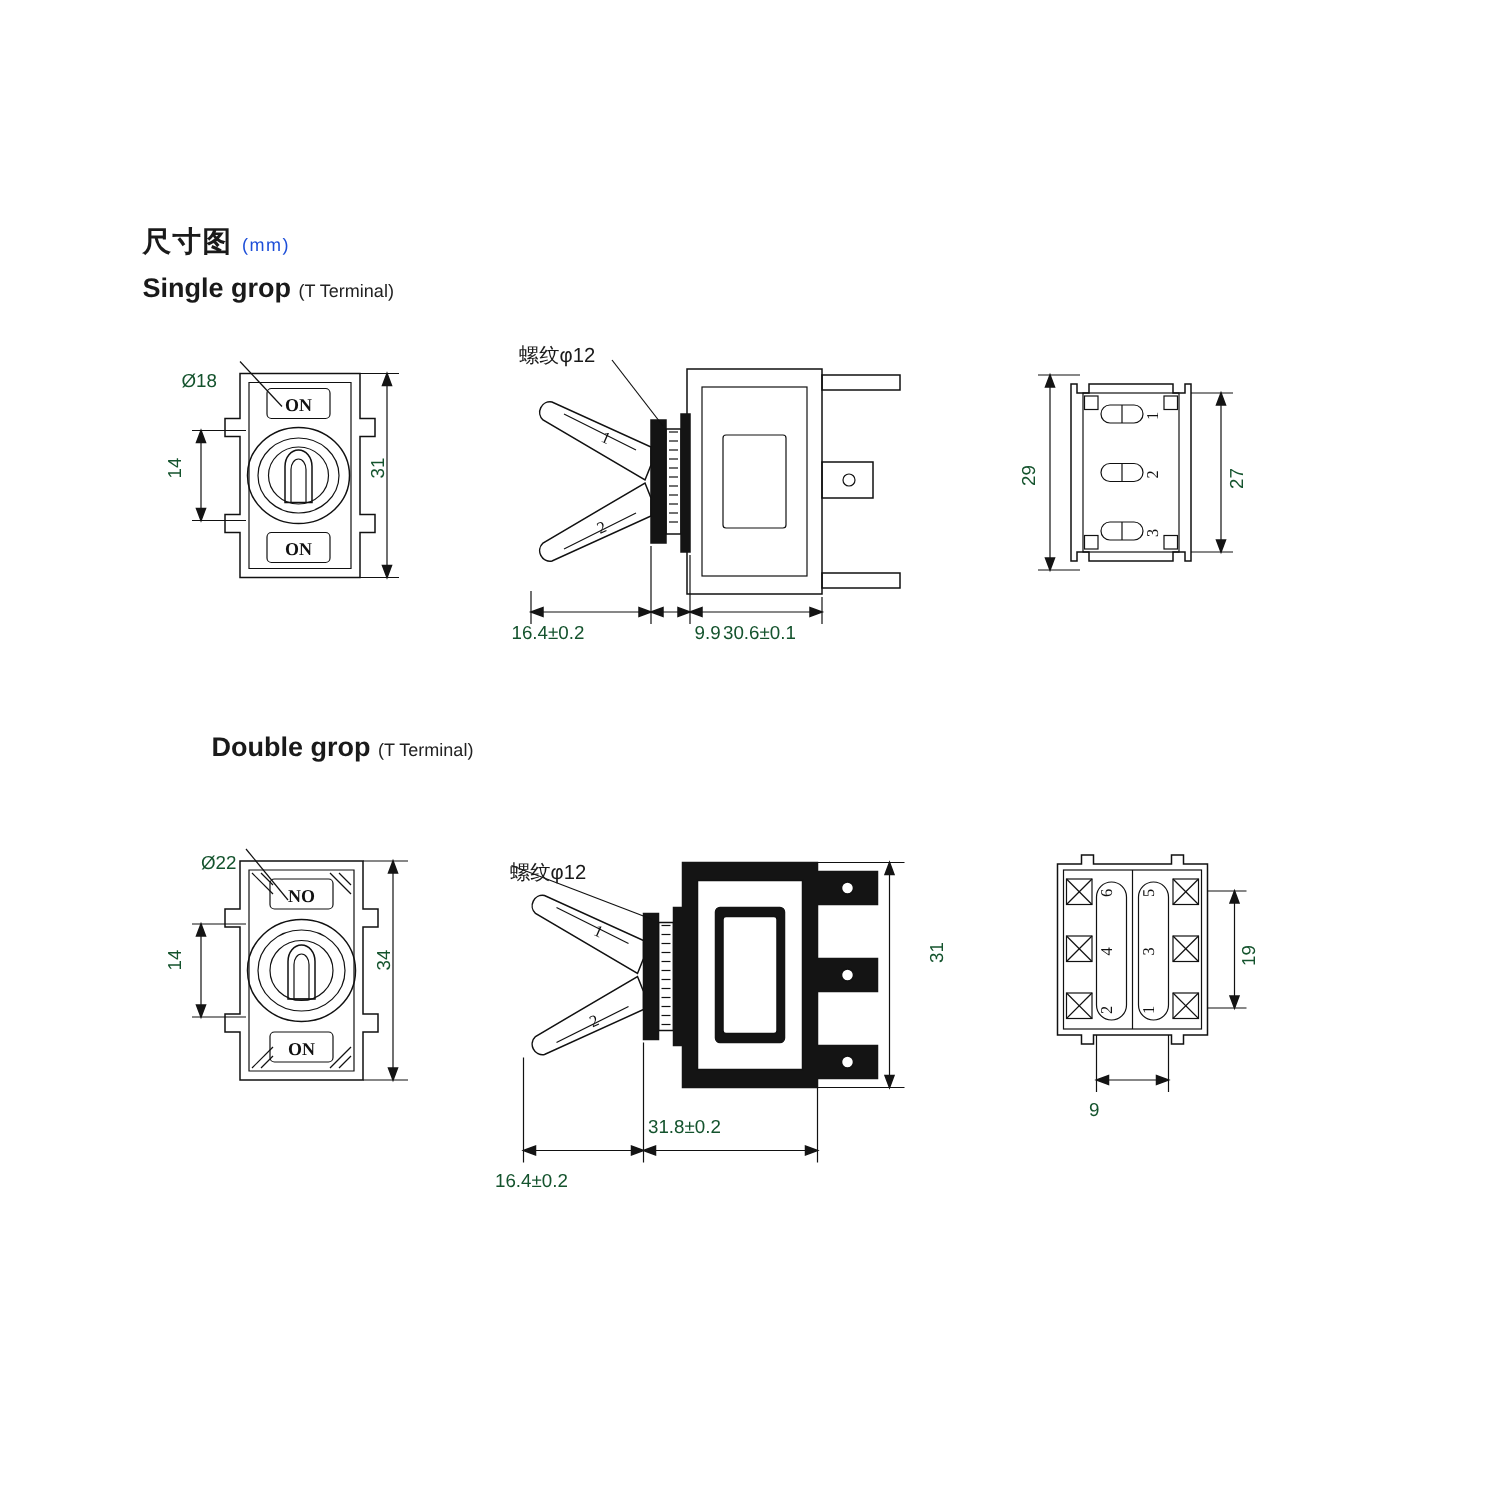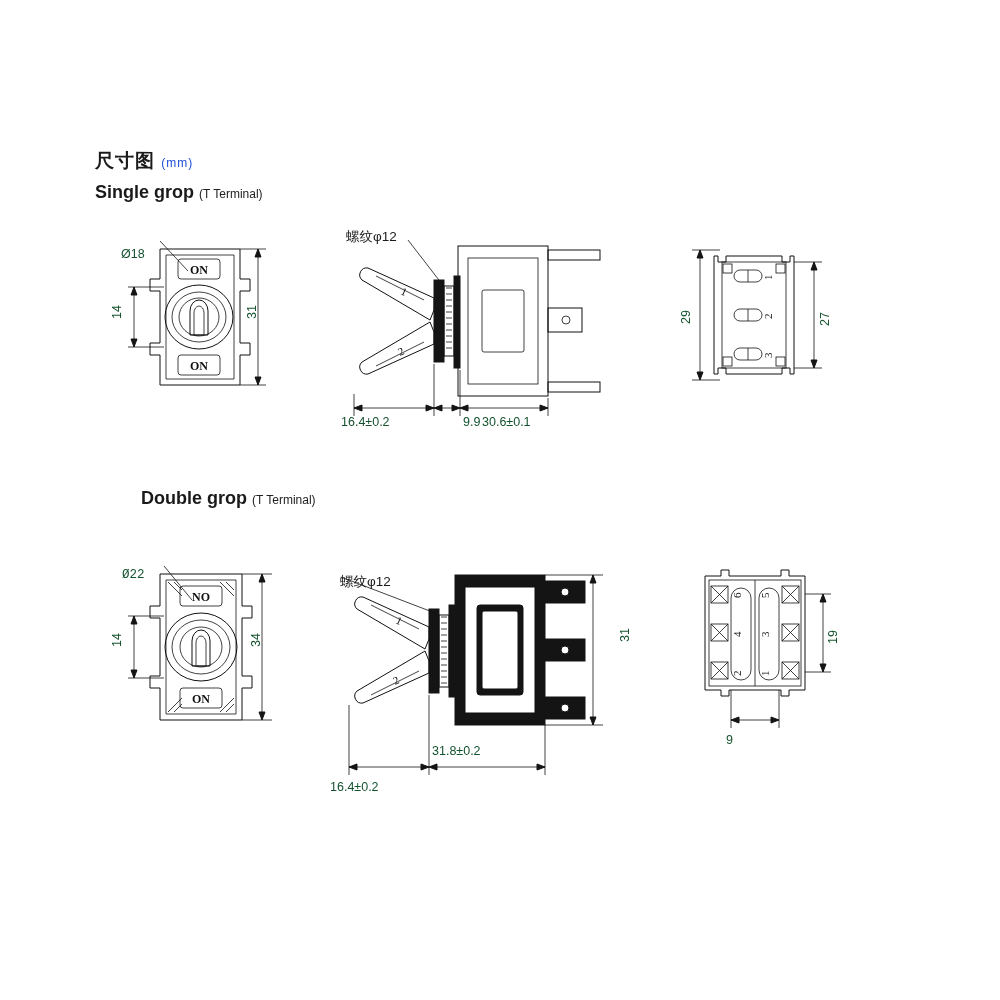--- a/index.html
+++ b/index.html
@@ -276,21 +276,21 @@
       <path class="fill-dark" d="M34 56 l-3 8 h6 z"></path>
       <path class="fill-dark" d="M34 118 l-3 -8 h6 z"></path>
 
       <line class="ln-thin" x1="142" y1="14" x2="172" y2="14"></line>
       <line class="ln-thin" x1="142" y1="160" x2="172" y2="160"></line>
       <line class="ln-thin" x1="162" y1="14" x2="162" y2="160"></line>
       <path class="fill-dark" d="M162 14 l-3 8 h6 z"></path>
       <path class="fill-dark" d="M162 160 l-3 -8 h6 z"></path>
     </svg>
   </div>
-  <div class="abs dim" style="left:122px; top:568px;font-family:Liberation Mono, monospace;">Ø22</div>
+  <div class="abs dim" style="left:134px; top:568px;">Ø22</div>
   <div class="abs dim rot90" style="left:110px; top:633px;">14</div>
   <div class="abs dim rot90" style="left:249px; top:633px;">34</div>
 
   <div class="abs" style="left:315px; top:555px;">
     <svg width="320" height="235" viewBox="0 0 320 235">
 
       <rect class="fill-dark" x="140" y="20" width="90" height="150"></rect>
       <rect class="fill-white" x="150" y="32" width="70" height="126"></rect>
       <rect class="fill-dark" x="162" y="50" width="46" height="90" rx="3"></rect>
       <rect class="fill-white" x="167" y="56" width="36" height="78" rx="2"></rect>

